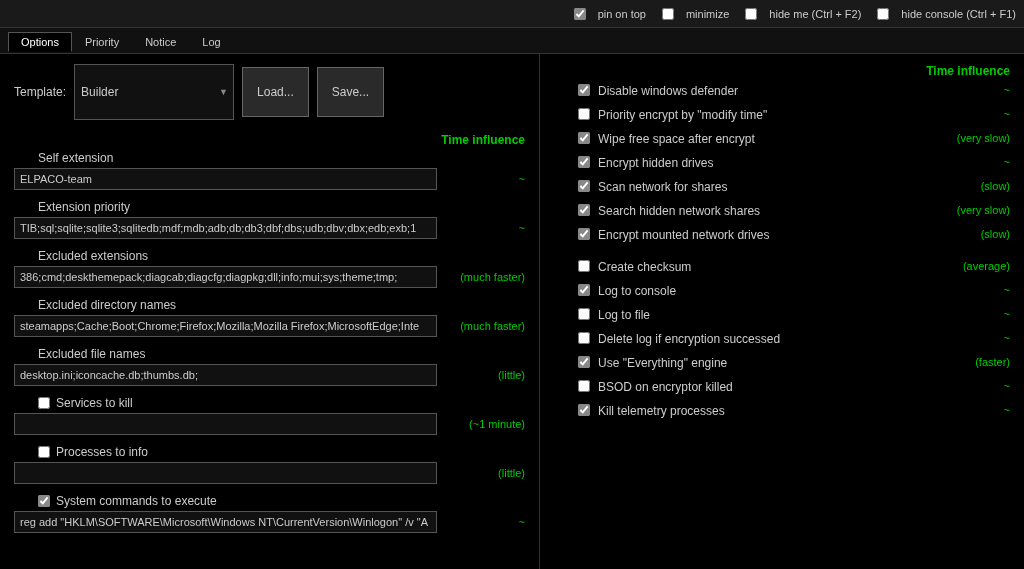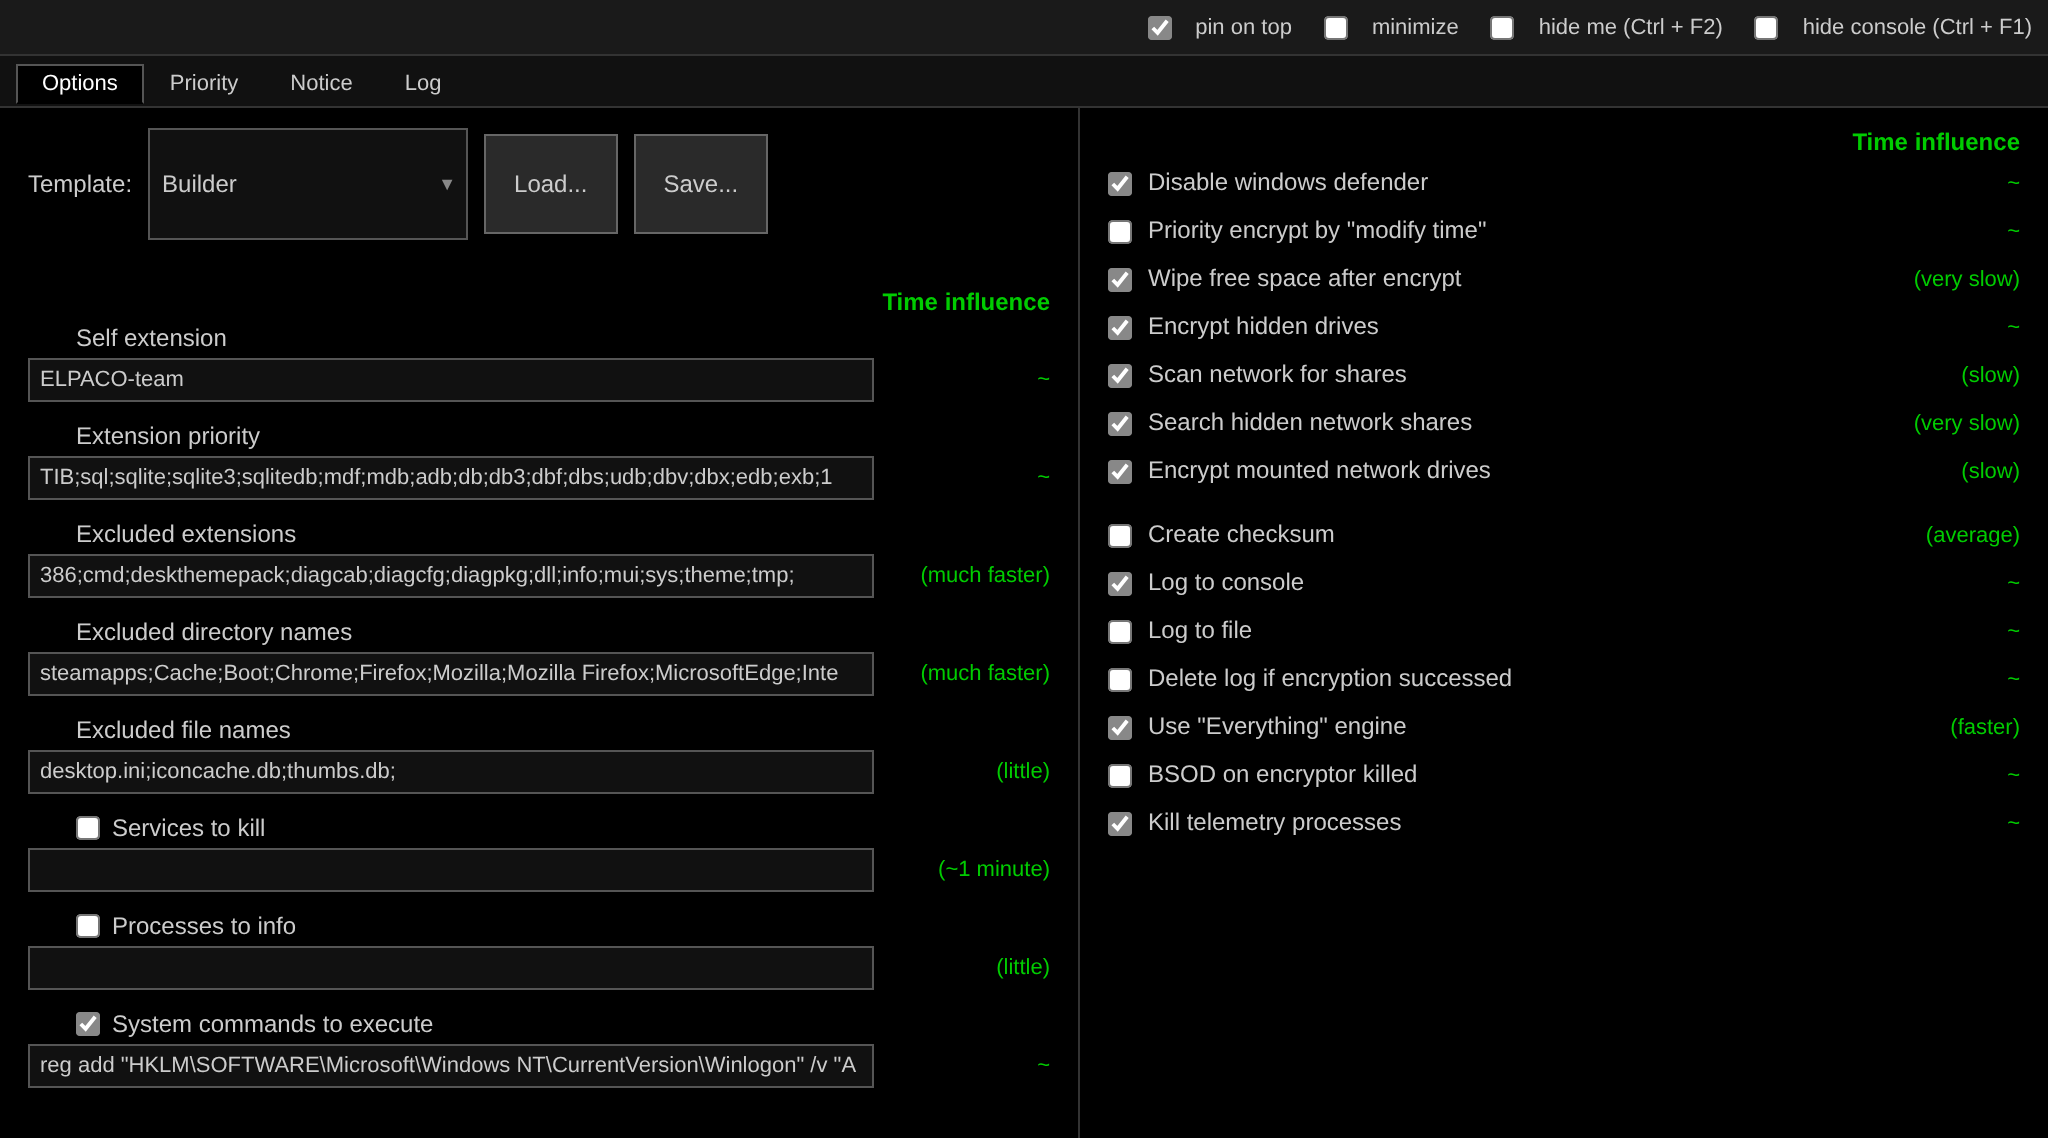--- a/index.html
+++ b/index.html
@@ -93,21 +93,21 @@
     
     ::-webkit-scrollbar { width: 8px; }
     ::-webkit-scrollbar-track { background: #111; }
     ::-webkit-scrollbar-thumb { background: #444; }
 
     
     .template-row {
       display: flex;
       align-items: center;
       gap: 8px;
-      margin-bottom: 24px;
+      margin-bottom: 13px;
     }
     .template-label {
       color: #ccc;
       font-size: 12px;
       white-space: nowrap;
     }
     .template-select {
       background: #111;
       border: 1px solid #555;
       color: #ccc;
@@ -187,23 +187,24 @@
       color: #00cc00;
       font-size: 11px;
       white-space: nowrap;
       min-width: 80px;
       text-align: right;
     }
 
     
     .option-row {
       display: flex;
-      align-items: flex-end;
+      align-items: flex-start;
       margin-bottom: 6px;
       padding: 2px 0;
+      margin-left: 24px;
     }
     .option-row input[type="checkbox"] {
       accent-color: #888;
       width: 12px;
       height: 12px;
       margin-right: 8px;
       flex-shrink: 0;
     }
     .option-label {
       color: #ccc;

